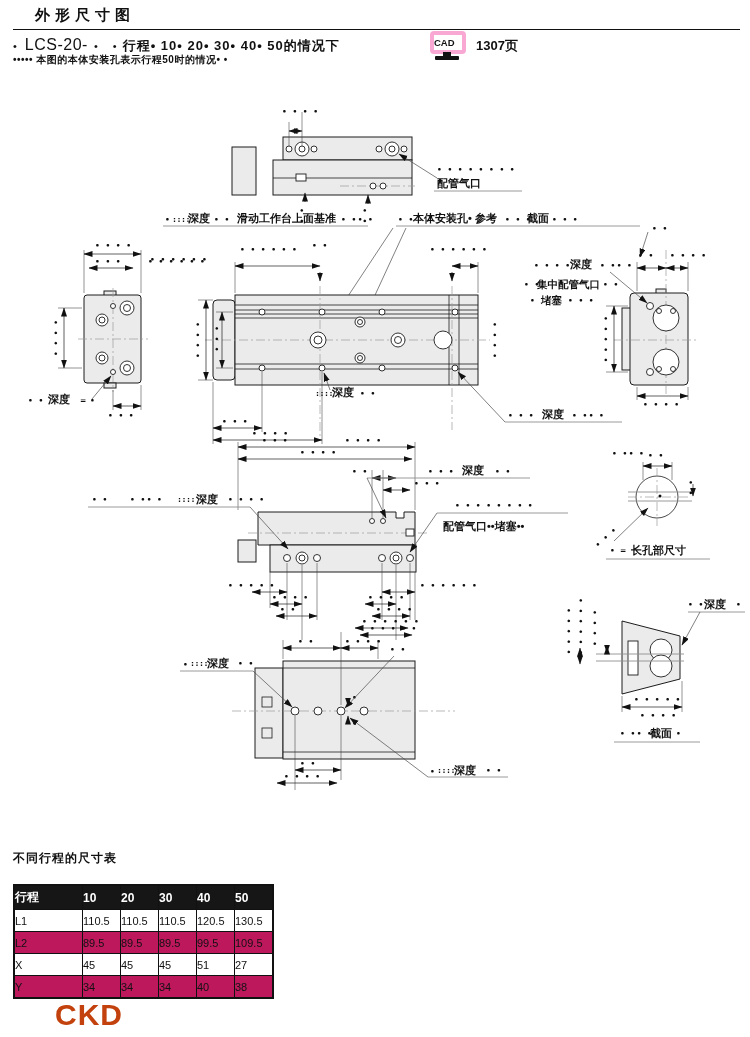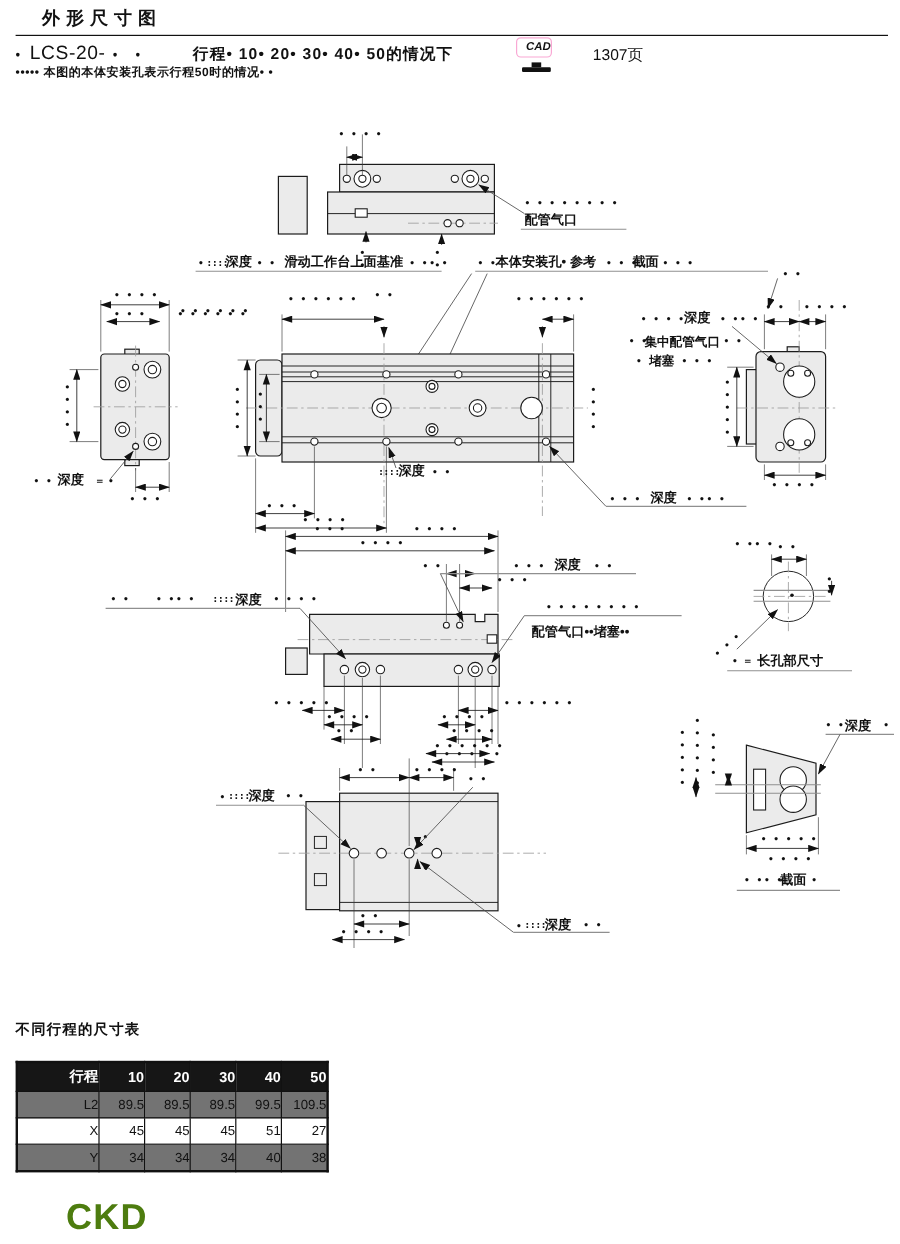--- a/index.html
+++ b/index.html
@@ -7,58 +7,58 @@
         font-family:"Liberation Sans","DejaVu Sans",sans-serif;color:#111;}
   .layer{position:absolute;z-index:1;}
 
   
   .title{position:absolute;left:13px;top:6px;font-size:15px;font-weight:700;letter-spacing:5px;margin-left:22px;}
   .title-rule{position:absolute;left:13px;top:29px;width:727px;height:0;border-top:1.6px solid #111;}
   .model-row{position:absolute;left:13px;top:36px;display:flex;align-items:baseline;white-space:nowrap;}
   .model-bullet{font-size:11px;margin-right:8px;}
   .model{font-size:16px;letter-spacing:.5px;}
   .model-suffix{font-size:11px;margin-left:6px;letter-spacing:6px;}
-  .stroke-note{font-size:13px;font-weight:700;margin-left:38px;letter-spacing:1px;}
+  .stroke-note{font-size:13px;font-weight:700;letter-spacing:1px;}
   .cad-block{position:absolute;left:430px;top:31px;display:flex;align-items:center;}
   .cad-monitor{position:relative;display:inline-block;width:40px;height:30px;}
-  .cad-screen{display:block;width:28px;height:15px;border:1px solid #f9a8d4;border-radius:4px;
-              font-size:9.5px;font-weight:700;text-align:right;line-height:15px;letter-spacing:0;font-style:italic;}
+  .cad-screen{display:block;width:28px;height:15px;border:4px solid #f9a8d4;border-radius:4px;
+              font-size:9.5px;font-weight:700;text-align:left;line-height:15px;letter-spacing:0;}
   .cad-stand{position:absolute;left:13px;top:21px;width:8px;height:4px;background:#111;}
   .cad-base{position:absolute;left:5px;top:25px;width:24px;height:3.5px;background:#111;border-radius:1px;}
-  .cad-page{font-size:13px;margin-left:24px;}
+  .cad-page{font-size:13px;margin-left:6px;font-weight:bold;}
   .note{position:absolute;left:13px;top:53px;font-size:10px;font-weight:700;letter-spacing:.5px;}
 
   
   svg.drawing{position:absolute;left:0;top:0;z-index:0;}
   .body{fill:#ebebeb;stroke:#1c1c1c;stroke-width:1;}
   .hole{fill:#fff;stroke:#1c1c1c;stroke-width:.9;}
   .ln{fill:none;stroke:#1c1c1c;stroke-width:.8;}
   .lng{fill:none;stroke:#8f8f8f;stroke-width:.9;}
   .cl{fill:none;stroke:#9c9c9c;stroke-width:.7;stroke-dasharray:9 3 2 3;}
   .ext{fill:none;stroke:#3a3a3a;stroke-width:.55;}
   .dim{fill:none;stroke:#1c1c1c;stroke-width:.7;}
   .leader{fill:none;stroke:#4a4a4a;stroke-width:.7;}
   text.dots{font:700 7.5px "DejaVu Sans",sans-serif;fill:#111;letter-spacing:1.5px;}
   text.lbl{font:700 11px "Liberation Sans","DejaVu Sans",sans-serif;fill:#111;}
   text.lbls{font:700 10.5px "Liberation Sans","DejaVu Sans",sans-serif;fill:#111;}
 
   
   .table-wrap{position:absolute;left:13px;top:850px;}
   .table-title{font-size:12px;font-weight:700;margin-bottom:17px;letter-spacing:1px;}
   table.dims{border-collapse:collapse;table-layout:fixed;border:2px solid #111;}
-  table.dims th,table.dims td{border:1px solid #111;text-align:right;padding:0;height:21px;
+  table.dims th,table.dims td{border:1px solid #111;text-align:left;padding:0;height:21px;
       font-size:11px;}
   table.dims th{background:#161616;color:#fff;font-size:12px;font-weight:700;height:23px;}
   th.c0,td.c0{width:67px;}
   th.cn,td.cn{width:37px;}
-  tr.shade td{background:#737373;}
+  tr.shade td{background:#be185d;}
 
   
   .ckd-logo{position:absolute;left:55px;top:998px;font-size:30px;font-weight:800;
-            color:#4d7c0f;letter-spacing:1px;}
+            color:#c2410c;letter-spacing:1px;}
 </style>
 </head>
 <body>
 
 <div class="page">
 
   <div class="layer title">外形尺寸图</div>
   <div class="layer title-rule"></div>
   <div class="layer model-row">
     <span class="model-bullet">•</span>
@@ -457,20 +457,28 @@
         <tr>
           <th class="c0">行程</th>
           <th class="cn">10</th>
           <th class="cn">20</th>
           <th class="cn">30</th>
           <th class="cn">40</th>
           <th class="cn">50</th>
         </tr>
       </thead>
       <tbody>
+        <tr>
+          <td class="c0">L1</td>
+          <td class="cn">110.5</td>
+          <td class="cn">110.5</td>
+          <td class="cn">110.5</td>
+          <td class="cn">120.5</td>
+          <td class="cn">130.5</td>
+        </tr>
         <tr class="shade">
           <td class="c0">L2</td>
           <td class="cn">89.5</td>
           <td class="cn">89.5</td>
           <td class="cn">89.5</td>
           <td class="cn">99.5</td>
           <td class="cn">109.5</td>
         </tr>
         <tr>
           <td class="c0">X</td>

